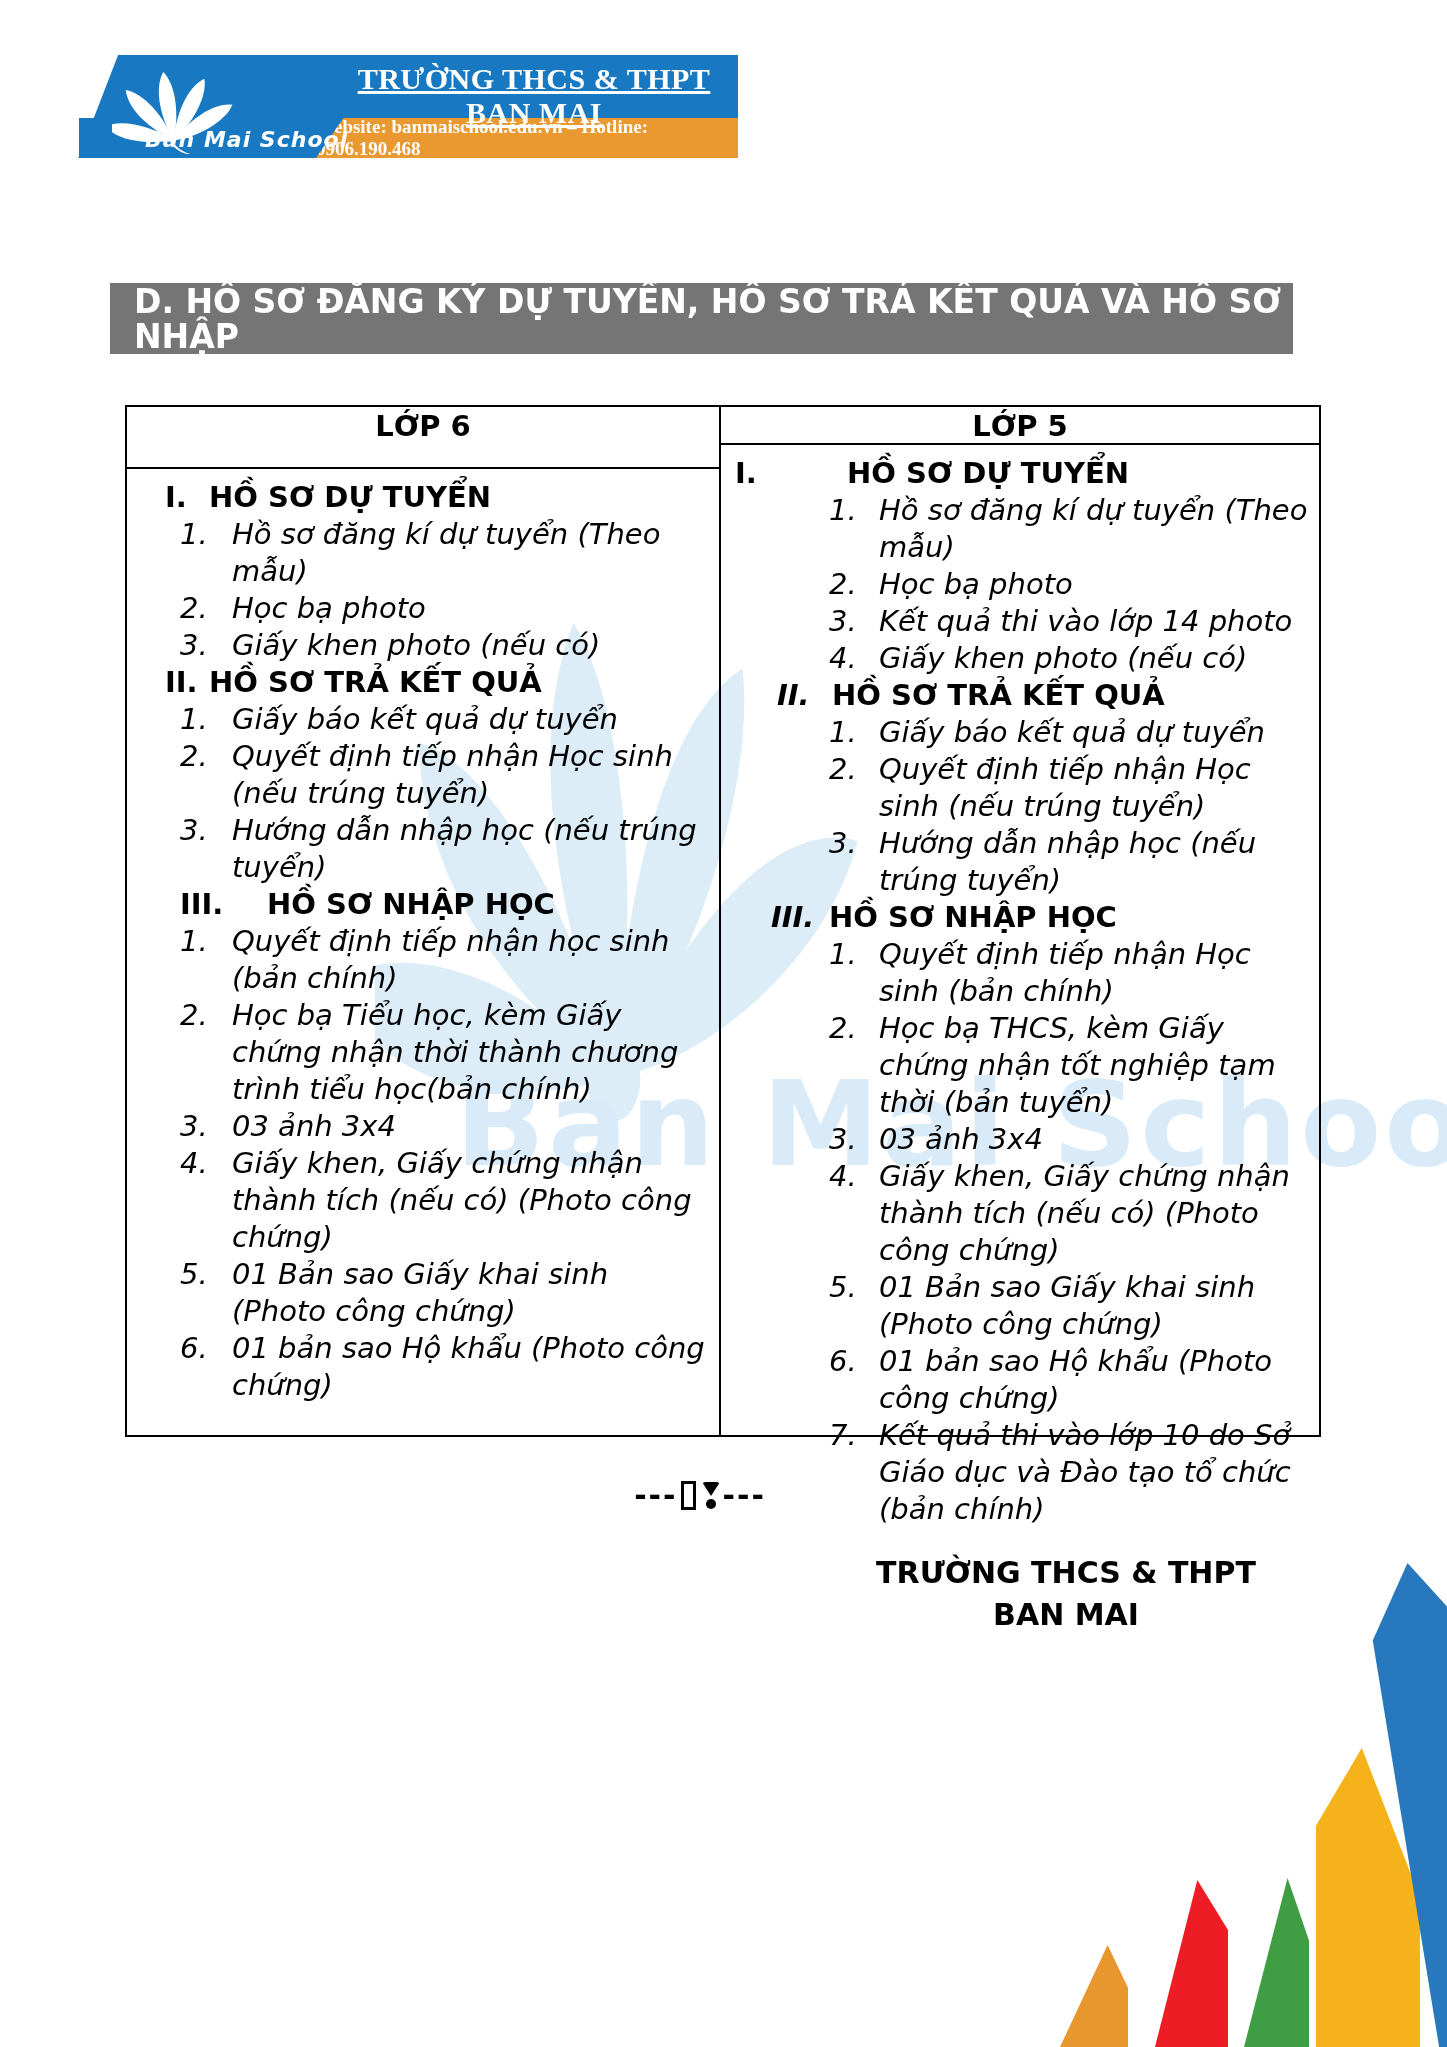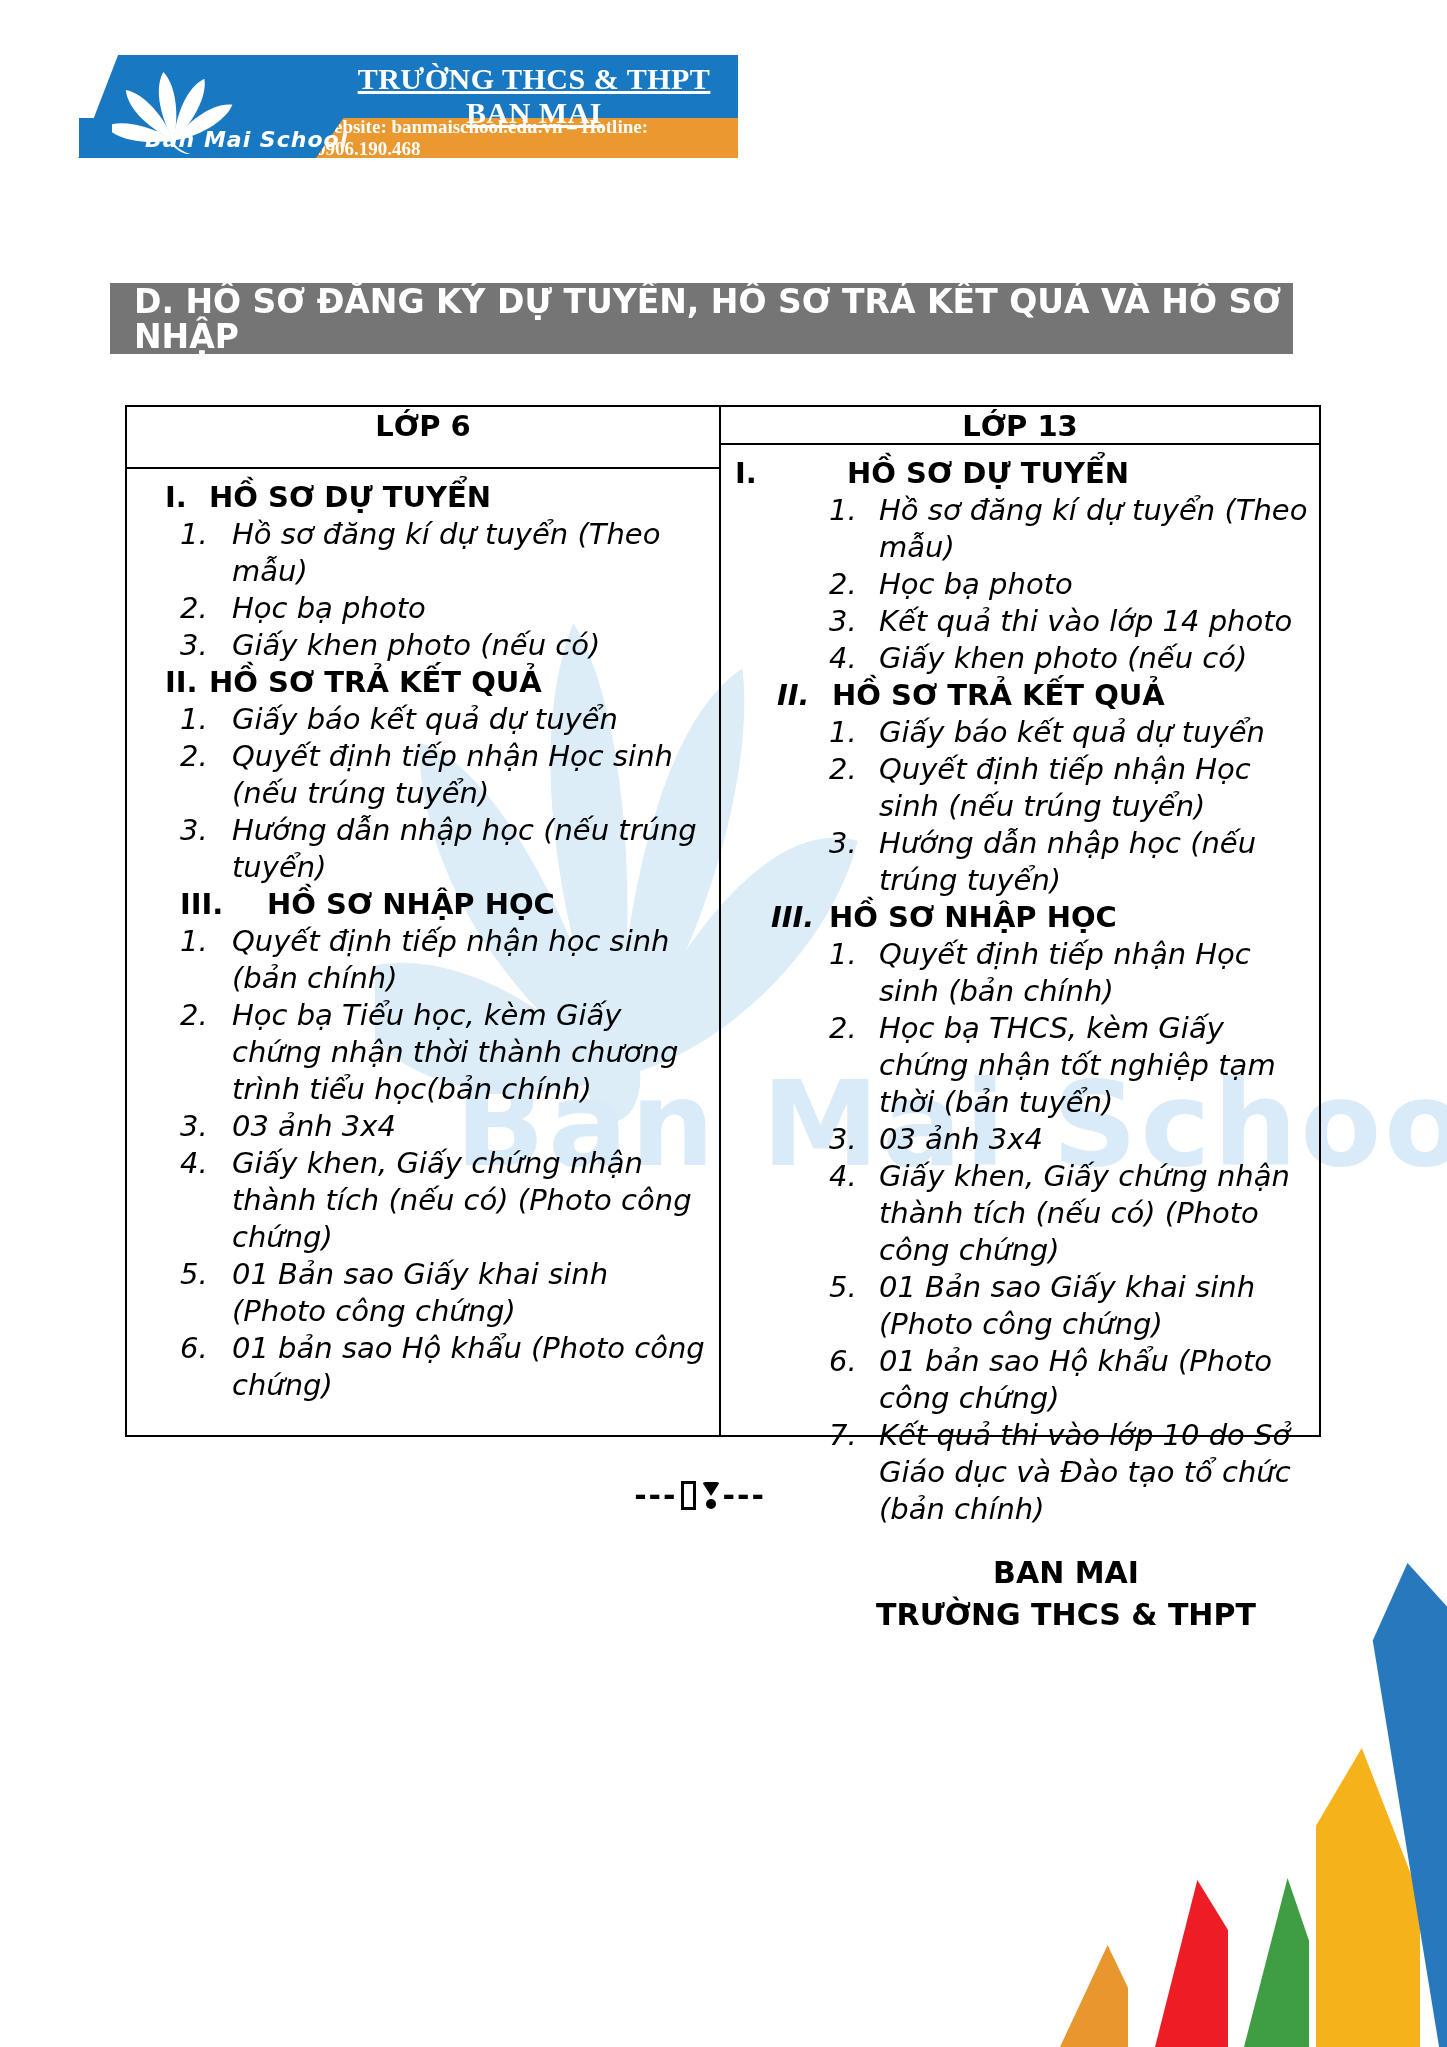--- a/index.html
+++ b/index.html
@@ -190,21 +190,21 @@
             <span class="inum">5.</span>
             <span class="itxt">01 Bản sao Giấy khai sinh (Photo công chứng)</span>
           </div>
           <div class="item">
             <span class="inum">6.</span>
             <span class="itxt">01 bản sao Hộ khẩu (Photo công chứng)</span>
           </div>
         </div>
     </div>
     <div class="tcol col10">
-      <div class="col-header">LỚP 13</div>
+      <div class="col-header">LỚP 5</div>
       <div class="col-body">
           <div class="sec s0">
             <span class="num">I.</span>
             <span class="title">HỒ SƠ DỰ TUYỂN</span>
           </div>
           <div class="item">
             <span class="inum">1.</span>
             <span class="itxt">Hồ sơ đăng kí dự tuyển (Theo mẫu)</span>
           </div>
           <div class="item">
@@ -275,22 +275,22 @@
     <span class="dash">---</span>
     <span class="orn-box"></span>
     <span class="orn-glyph">
       <span class="orn-tri"></span>
         <span class="orn-dot"></span>
     </span>
     <span class="dash">---</span>
   </div>
 
   <div class="signature">
+    <div>TRƯỜNG THCS &amp; THPT</div>
     <div>BAN MAI</div>
-    <div>TRƯỜNG THCS &amp; THPT</div>
   </div>
 
   <div class="ribbon rb-orange"></div>
   <div class="ribbon rb-red"></div>
   <div class="ribbon rb-green"></div>
   <div class="ribbon rb-yellow"></div>
   <div class="ribbon rb-blue"></div>
 
 </div>
 

